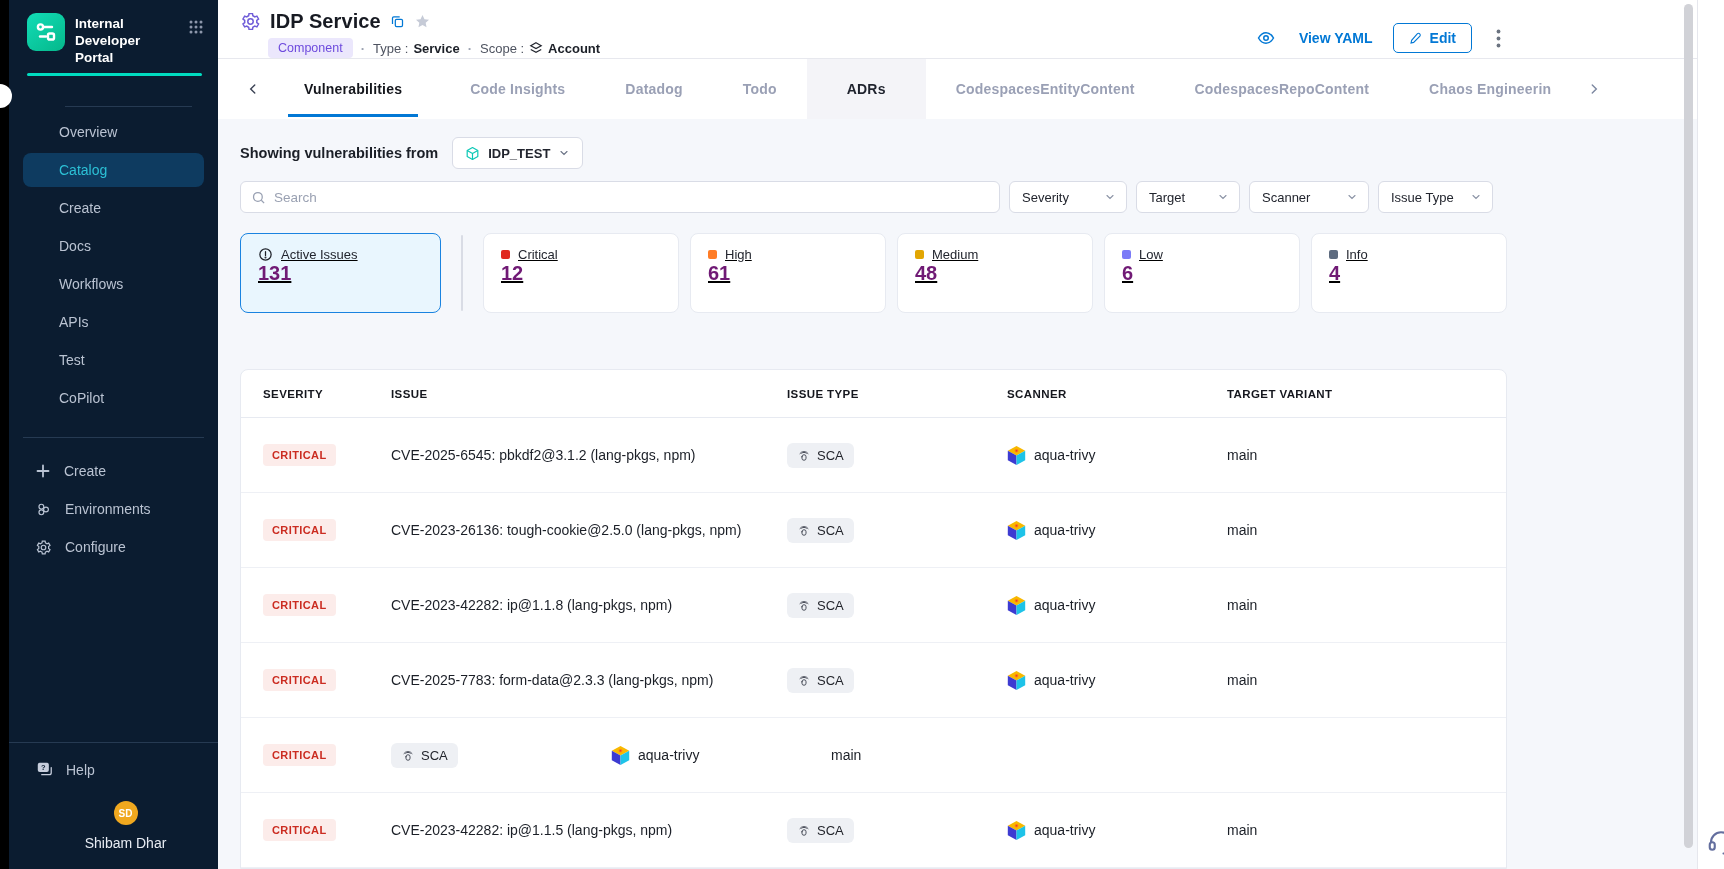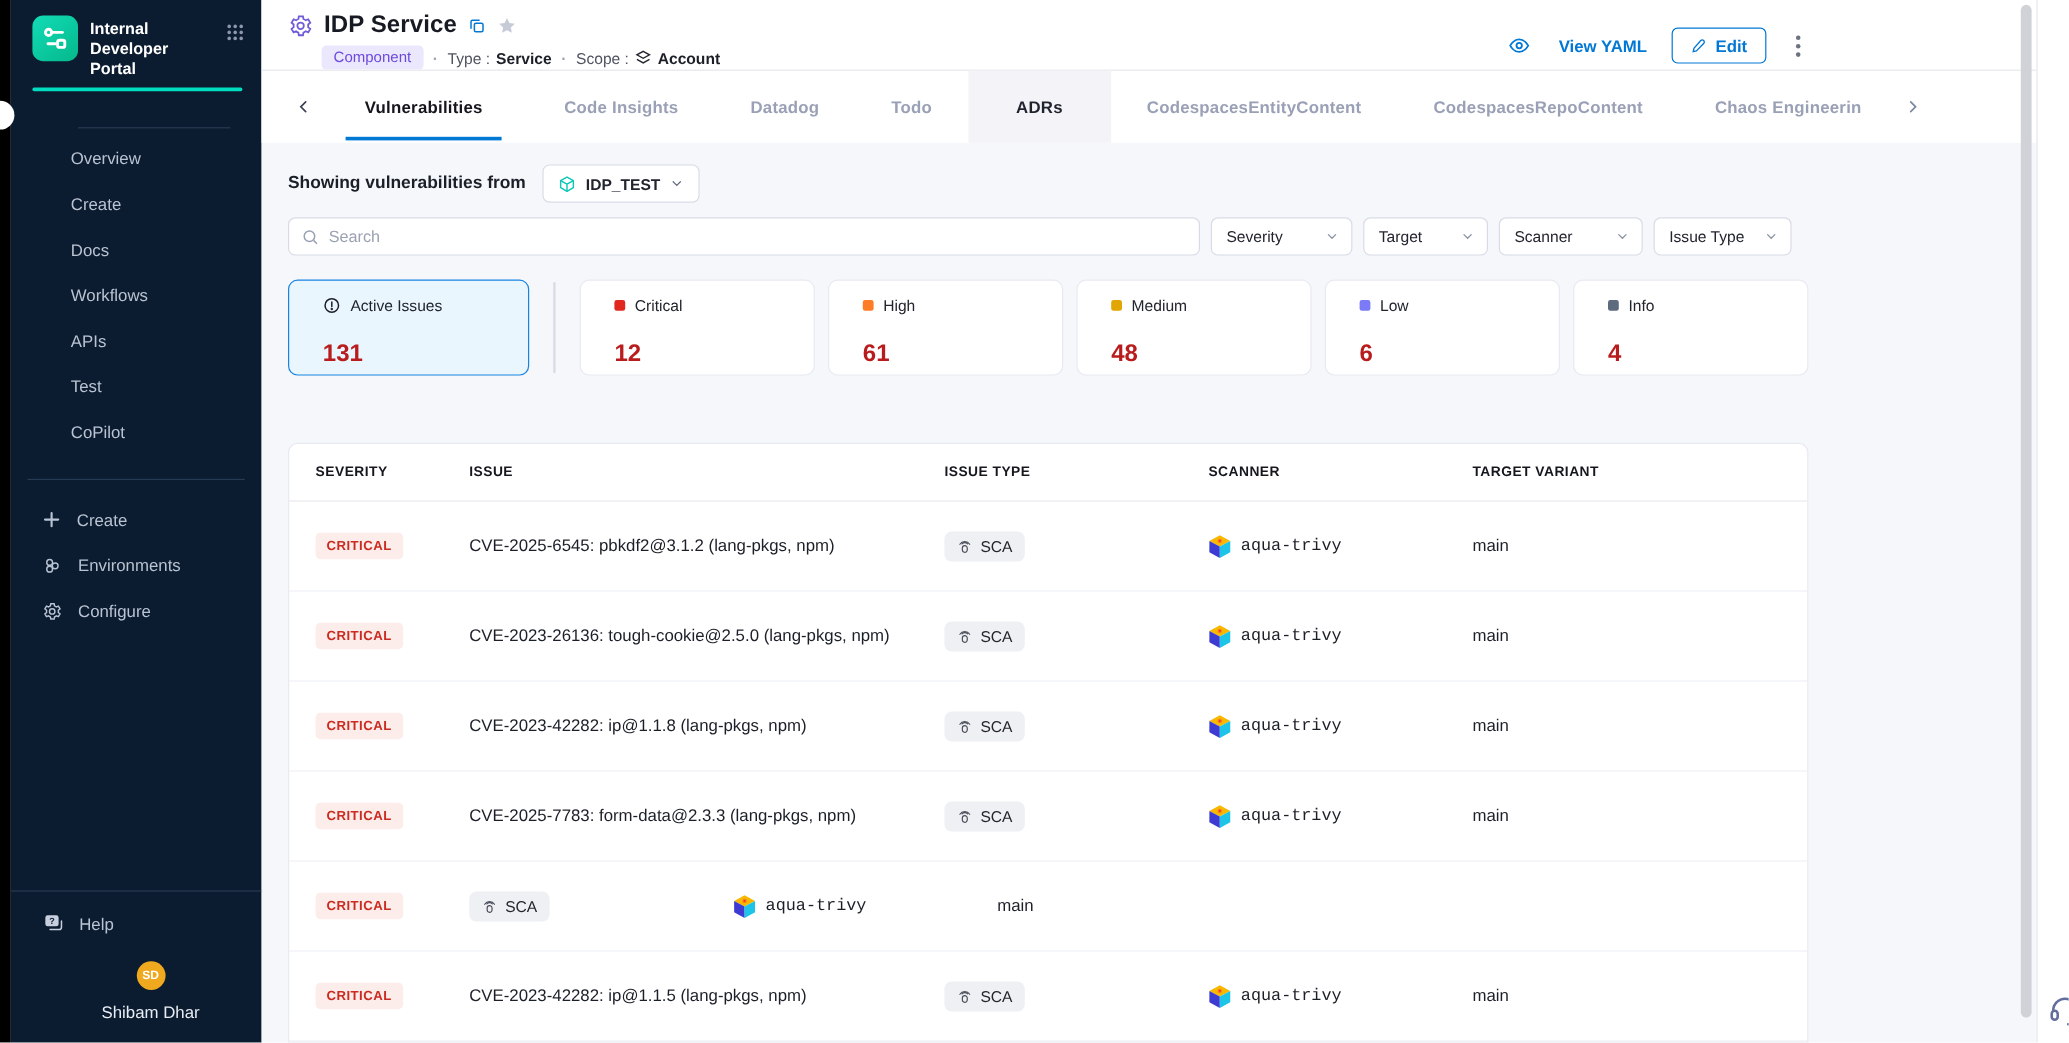--- a/index.html
+++ b/index.html
@@ -60,37 +60,37 @@
   .source-select { height:32px; background:#fff; border:1px solid #d9dce6; border-radius:6px; display:flex; align-items:center; gap:8px; padding:0 12px; font-size:13px; color:#22252e; font-weight:bold; cursor:pointer; }
 
   .filters-row { display:flex; gap:9px; margin-top:12px; }
   .search-box { width:760px; height:32px; background:#fff; border:1px solid #d9dce6; border-radius:6px; display:flex; align-items:center; gap:8px; padding:0 10px; }
   .search-box input { border:none; outline:none; flex:1; font-size:13.5px; font-family:"Liberation Sans",sans-serif; color:#22252e; background:transparent; }
   .search-box input::placeholder { color:#9aa1b2; }
   .filter-select { height:32px; background:#fff; border:1px solid #d9dce6; border-radius:6px; display:flex; align-items:center; justify-content:space-between; padding:0 10px 0 12px; font-size:13px; color:#22252e; cursor:pointer; }
   .fw0 { width:118px; } .fw1 { width:104px; } .fw2 { width:120px; } .fw3 { width:115px; }
 
   .stats-row { display:flex; align-items:stretch; margin-top:20px; height:80px; }
-  .stat-card { background:#fff; border:1px solid #e7eaf1; border-radius:8px; padding:13px 28px; cursor:pointer; }
+  .stat-card { background:#fff; border:1px solid #e7eaf1; border-radius:8px; padding:13px 17px; cursor:pointer;text-decoration:underline; }
   .stat-card .lbl-row { display:flex; align-items:center; gap:8px; font-size:13px; color:#22252e; }
-  .stat-card .val { font-size:20px; font-weight:bold; color:#b91c1c; margin-top:22px; }
+  .stat-card .val { font-size:20px; font-weight:bold; color:#701a75; margin-top:0; }
   .active-card { width:201px; background:#e9f6fe; border:1.5px solid #1a83e0; }
   .stat-divider { width:2px; background:#d9dce5; margin:2px 20px; border-radius:2px; }
   .sev-cards { display:flex; gap:11px; flex:1; }
   .sev-cards .stat-card { flex:1; }
   .sq-dot { width:9px; height:9px; border-radius:2px; flex:0 0 9px; }
 
   .table-card { margin-top:56px; width:1267px; background:#fff; border:1px solid #e7eaf1; border-radius:8px 8px 0 0; }
   .thead { display:flex; align-items:center; height:48px; border-bottom:1px solid #e7eaf1; font-size:11.5px; font-weight:bold; color:#15171e; letter-spacing:0.4px; }
   .trow { display:flex; align-items:center; height:75px; border-bottom:1px solid #eef0f5; cursor:pointer; }
   .c1 { width:150px; padding-left:22px; } .c2 { width:396px; } .c3 { width:220px; } .c4 { width:220px; } .c5 { flex:1; }
   .sev-badge { display:inline-block; font-size:11px; font-weight:bold; letter-spacing:0.4px; color:#cb2c21; background:#fcecea; padding:5px 9px; border-radius:4px; }
   .issue-text { font-size:14px; color:#1b1f27; }
   .type-chip { display:inline-flex; align-items:center; gap:6px; background:#eef0f4; border-radius:6px; padding:5px 10px; font-size:13px; color:#23252c; }
-  .scanner-cell { display:flex; align-items:center; gap:8px; font-size:14px; color:#1b1f27;font-family:Liberation Mono, monospace; }
+  .scanner-cell { display:flex; align-items:center; gap:8px; font-size:14px; color:#1b1f27; }
   .target-text { font-size:14px; color:#1b1f27; }
 
   
   .right-gutter { position:absolute; left:1697px; top:0; width:27px; height:869px; background:#fff; border-left:1px solid #e6e7ed; }
   .headset { position:absolute; left:8px; top:826px; }
   .scroll-thumb { position:absolute; left:1684px; top:4px; width:9px; height:844px; border-radius:5px; background:#d1d2d7; cursor:pointer; z-index:6; }
 
   .icon { display:inline-flex; align-items:center; justify-content:center; }
 </style>
 </head>
@@ -126,20 +126,23 @@
             <circle cx="13" cy="13" r="1.5"></circle>
         </svg>
       </span>
     </div>
     <div class="brand-rule" style="background: rgb(0, 220, 192);"></div>
     <div class="side-divider d1"></div>
 
     <div class="nav">
       <div class="nav-item">
           <span>Overview</span>
+        </div>
+      <div class="nav-item active">
+          <span>Catalog</span>
         </div>
       <div class="nav-item">
           <span>Create</span>
         </div>
       <div class="nav-item">
           <span>Docs</span>
         </div>
       <div class="nav-item">
           <span>Workflows</span>
         </div>

